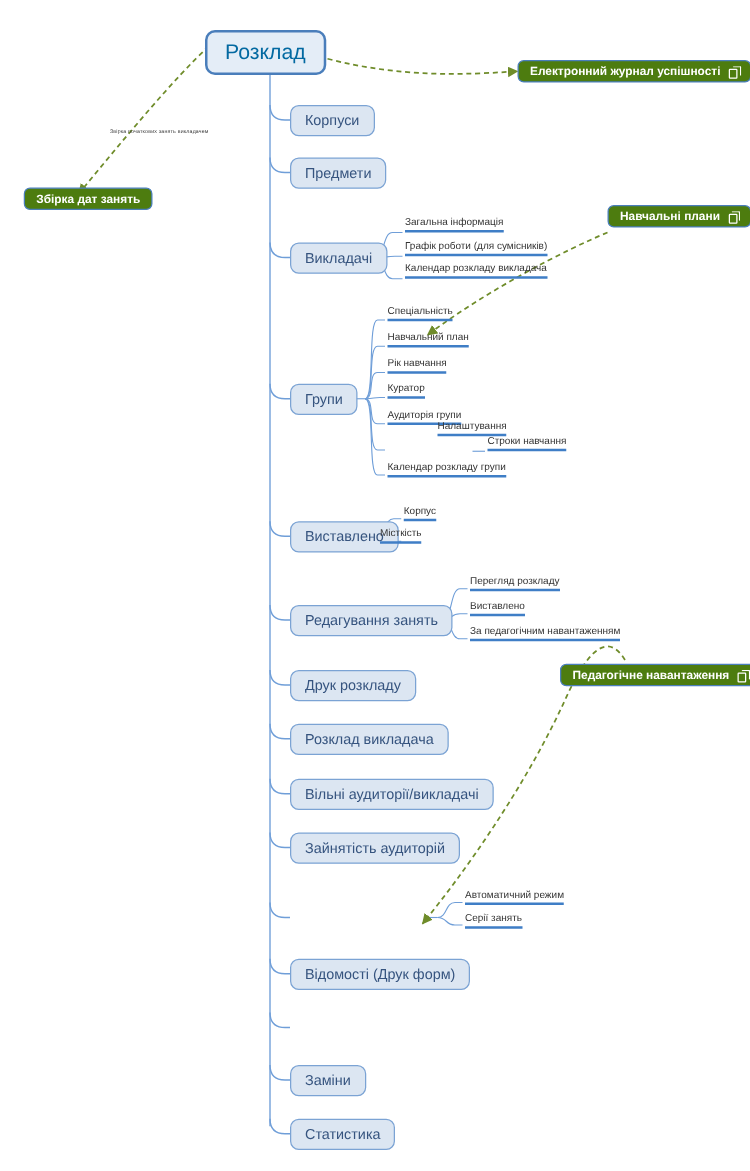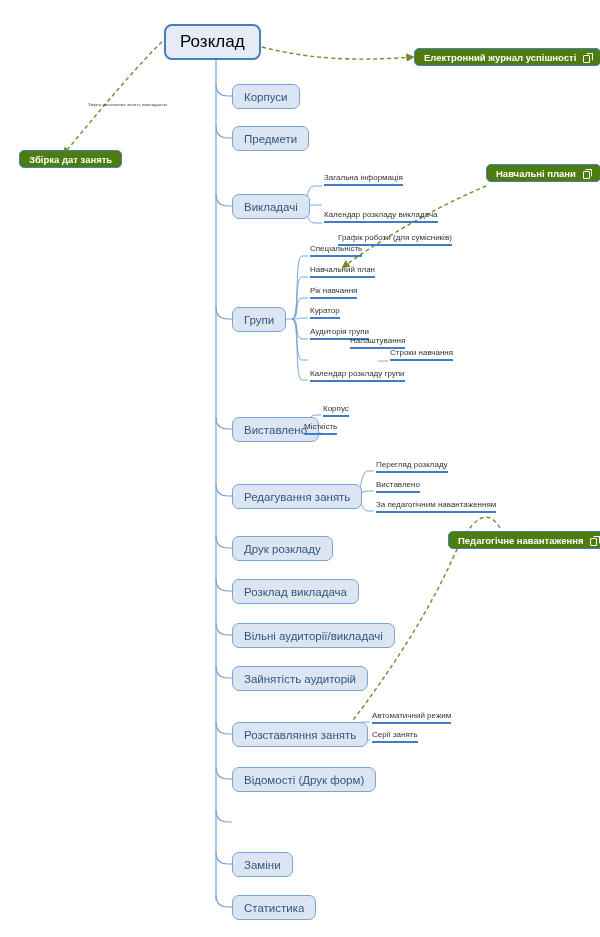--- a/index.html
+++ b/index.html
@@ -31,21 +31,21 @@
     box-sizing: border-box;
     display: flex;
     align-items: center;
     justify-content: center;
     white-space: nowrap;
   }
   .node.root {
     background: #e4edf7;
     border: 2px solid #4a7ebb;
     border-radius: 8px;
-    color: #000000;
+    color: #0369a1;
     font-size: 17px;
     padding: 0 14px;
     height: 36px;
   }
   .node.branch {
     background: #dce6f2;
     border: 1px solid #7ba3d4;
     border-radius: 7px;
     color: #36547f;
     font-size: 11.5px;
@@ -230,42 +230,39 @@
   </div>
 
   <div class="node branch" style="left:232px; top:623px;">
     <span>Вільні аудиторії/викладачі</span>
   </div>
 
   <div class="node branch" style="left:232px; top:666px;">
     <span>Зайнятість аудиторій</span>
   </div>
 
-  <div class="node branch" style="left:232px; top:722px;">
-    <span>Розставляння занять</span>
-  </div>
 
   <div class="node branch" style="left:232px; top:767px;">
     <span>Відомості (Друк форм)</span>
   </div>
 
 
   <div class="node branch" style="left:232px; top:852px;">
     <span>Заміни</span>
   </div>
 
   <div class="node branch" style="left:232px; top:895px;">
     <span>Статистика</span>
   </div>
 
   <div class="leaf" style="left:322px; top:172px;">
     <span class="txt">Загальна інформація</span>
     <span class="rule"></span>
   </div>
-  <div class="leaf" style="left:336px; top:191px;margin-top:41px;">
+  <div class="leaf" style="left:322px; top:191px;">
     <span class="txt">Графік роботи (для сумісників)</span>
     <span class="rule"></span>
   </div>
   <div class="leaf" style="left:322px; top:209px;">
     <span class="txt">Календар розкладу викладача</span>
     <span class="rule"></span>
   </div>
 
   <div class="leaf" style="left:308px; top:243px;">
     <span class="txt">Спеціальність</span>

